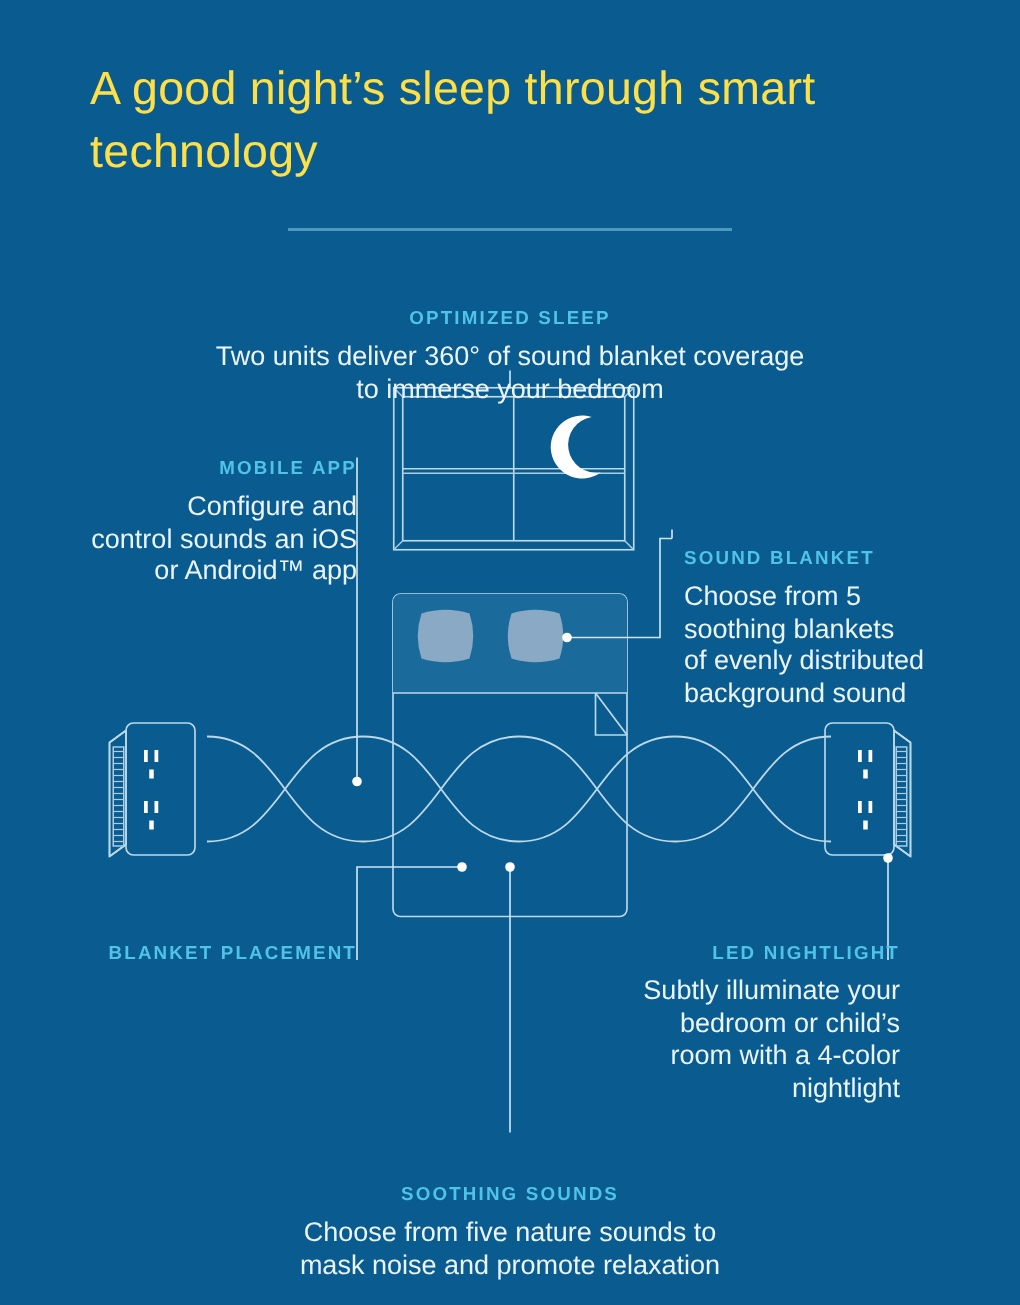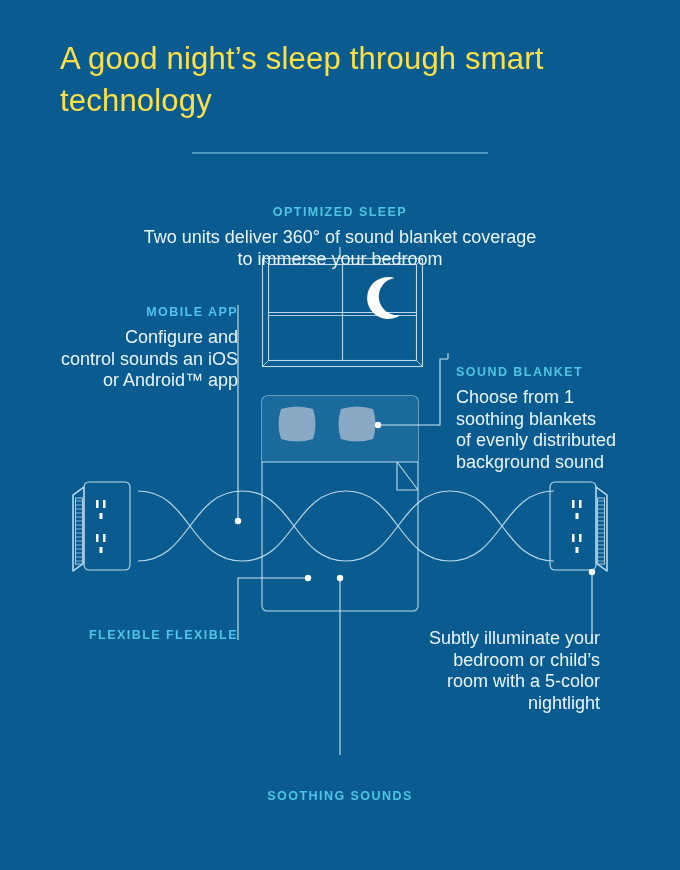--- a/index.html
+++ b/index.html
@@ -237,34 +237,37 @@
 
   <div class="callout ta-r" id="c-mobile">
     <div class="chead">MOBILE APP</div>
     <div class="cbody">Configure and
 control sounds an iOS
 or Android™ app</div>
   </div>
 
   <div class="callout ta-l" id="c-blanket">
     <div class="chead">SOUND BLANKET</div>
-    <div class="cbody">Choose from 1
+    <div class="cbody">Choose from 5
 soothing blankets
 of evenly distributed
 background sound</div>
   </div>
 
   <div class="callout ta-r" id="c-flexible">
-    <div class="chead">FLEXIBLE FLEXIBLE</div>
+    <div class="chead">BLANKET PLACEMENT</div>
   </div>
 
   <div class="callout ta-r" id="c-led">
+    <div class="chead">LED NIGHTLIGHT</div>
     <div class="cbody">Subtly illuminate your
 bedroom or child’s
-room with a 5-color
+room with a 4-color
 nightlight</div>
   </div>
 
   <div class="callout ta-c" id="c-soothing">
     <div class="chead">SOOTHING SOUNDS</div>
+    <div class="cbody">Choose from five nature sounds to
+mask noise and promote relaxation</div>
   </div>
 
 </div>
 
 </body></html>

